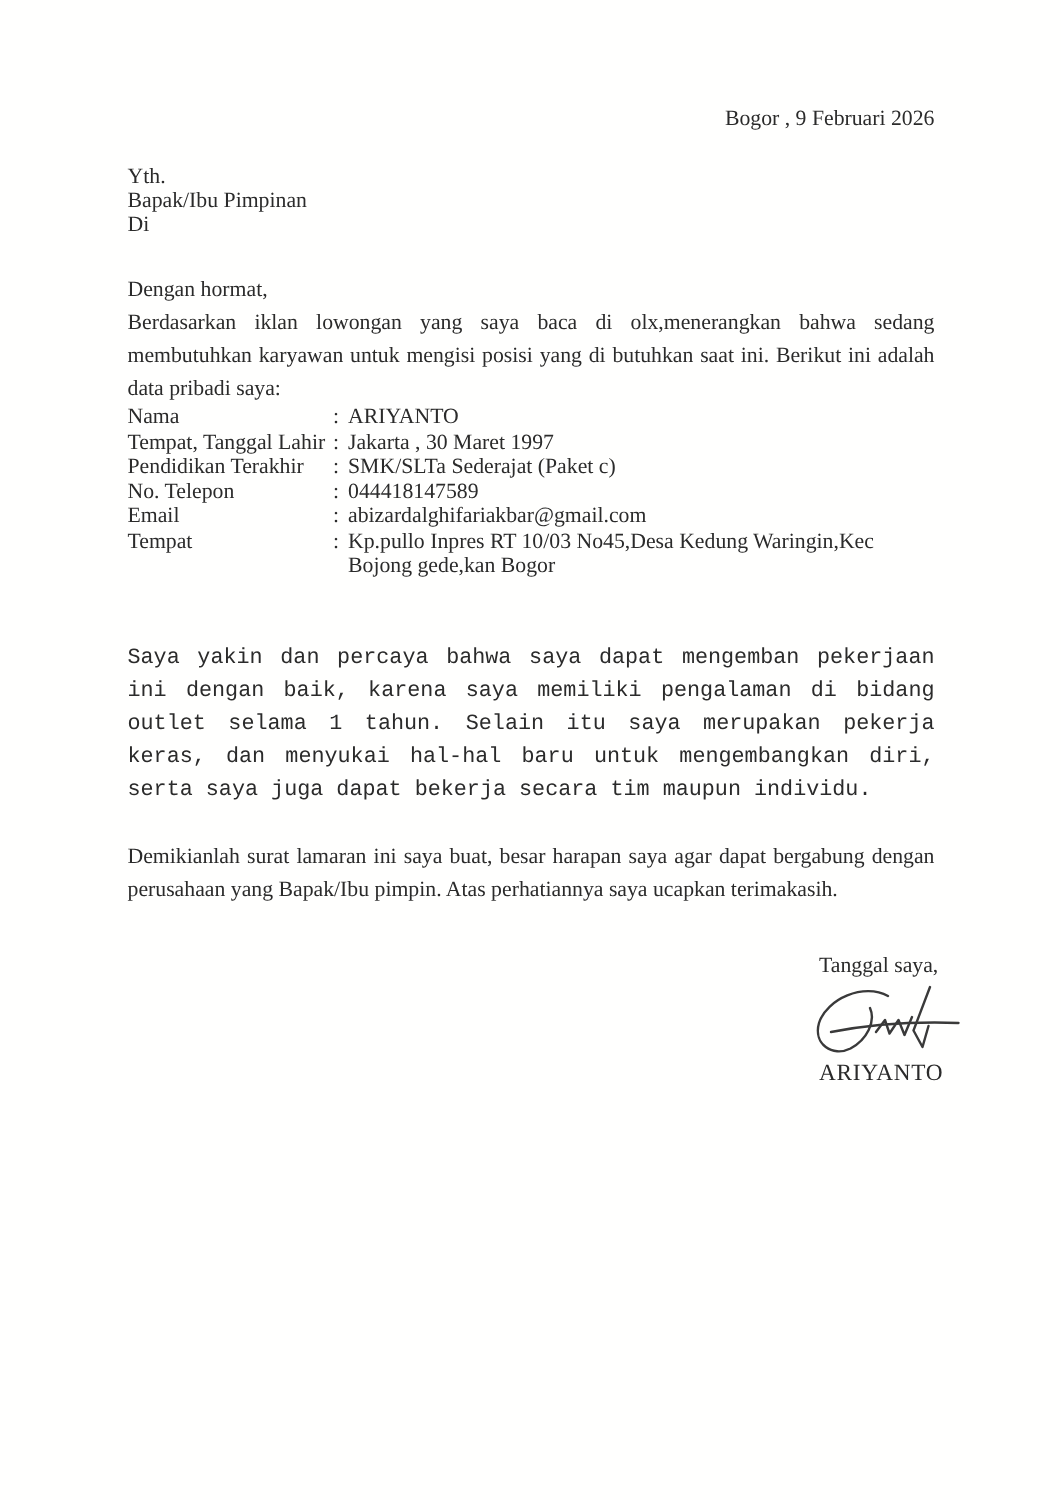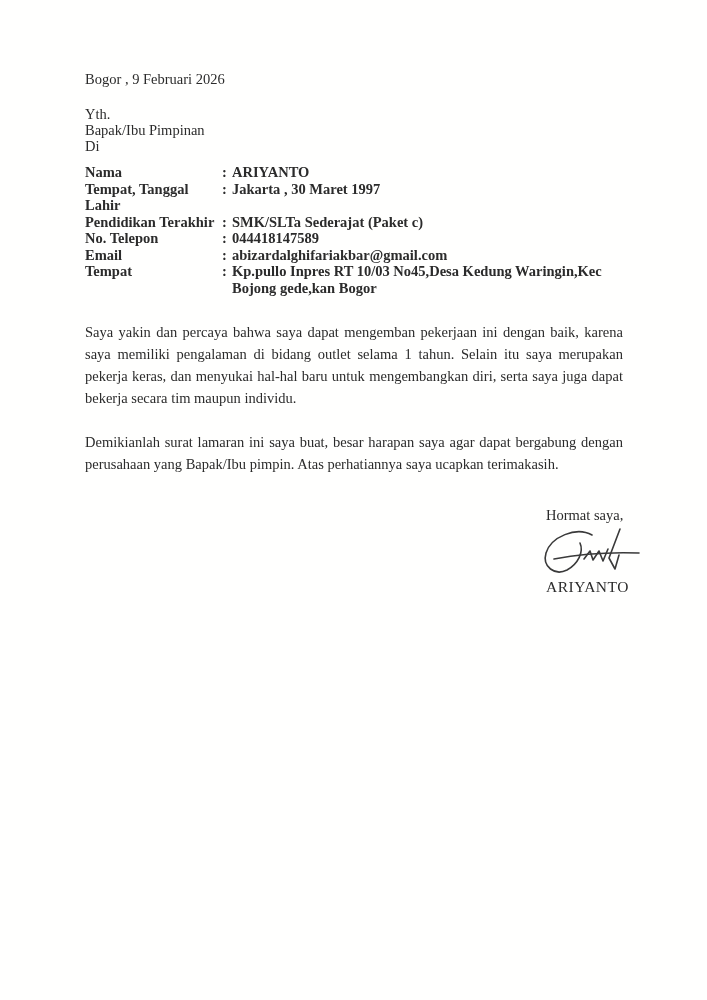--- a/index.html
+++ b/index.html
@@ -11,47 +11,47 @@
     margin: 0 auto;
     background: #fffffe;
     color: #2b2b2b;
     font-family: "Liberation Serif", "DejaVu Serif", serif;
     font-size: 14.5px;
     overflow: hidden;
   }
   .content { padding: 68px 84px 0 85px; }
 
   .date-line {
-    text-align: left;
+    text-align: right;
     line-height: 22px;
-    margin-bottom: 16px;
   }
 
-  .recipient { line-height: 16px; }
+  .recipient { line-height: 16px; margin-top: 20px; }
   .recipient .indent { padding-left: 36px; }
 
   .salutation-block {
     margin-top: 24px;
     line-height: 22px;
   }
   .opening-par {
     line-height: 22px;
     text-align: justify;
   }
 
-  .data-table { margin-top: 10px; line-height: 16.5px; font-weight: bold; }
+  .data-table { line-height: 16.5px; }
   .data-row { display: flex; align-items: flex-start; }
   .dr-label { flex: 0 0 137px; }
   .dr-colon { flex: 0 0 10px; }
   .dr-value { flex: 1 1 auto; text-align: left; }
 
   .body-par {
-    margin-top: 25px;
+    margin-top: 42px;
     line-height: 22px;
     text-align: justify;
+    font-family: Liberation Mono, monospace;
   }
   .closing-par {
     margin-top: 22px;
     line-height: 22px;
     text-align: justify;
   }
 
   .sig-block {
     margin-top: 30px;
     margin-left: 461px;
@@ -73,20 +73,24 @@
   <div class="content">
 
     <div class="date-line">Bogor , 9 Februari 2026</div>
 
     <div class="recipient">
       <div>Yth.</div>
       <div>Bapak/Ibu Pimpinan</div>
       <div>Di</div>
     </div>
 
+    <div class="salutation-block">
+      <div>Dengan hormat,</div>
+      <div class="opening-par">Berdasarkan iklan lowongan yang saya baca di olx,menerangkan bahwa sedang membutuhkan karyawan untuk mengisi posisi yang di butuhkan saat ini. Berikut ini adalah data pribadi saya:</div>
+    </div>
 
     <div class="data-table">
       <div class="data-row">
         <span class="dr-label">Nama</span>
         <span class="dr-colon">:</span>
         <span class="dr-value">ARIYANTO</span>
       </div>
       <div class="data-row">
         <span class="dr-label">Tempat, Tanggal Lahir</span>
         <span class="dr-colon">:</span>
@@ -112,21 +116,21 @@
         <span class="dr-colon">:</span>
         <span class="dr-value">Kp.pullo Inpres RT 10/03 No45,Desa Kedung Waringin,Kec Bojong gede,kan Bogor</span>
       </div>
     </div>
 
     <div class="body-par">Saya yakin dan percaya bahwa saya dapat mengemban pekerjaan ini dengan baik, karena saya memiliki pengalaman di bidang outlet selama 1 tahun. Selain itu saya merupakan pekerja keras, dan menyukai hal-hal baru untuk mengembangkan diri, serta saya juga dapat bekerja secara tim maupun individu.</div>
 
     <div class="closing-par">Demikianlah surat lamaran ini saya buat, besar harapan saya agar dapat bergabung dengan perusahaan yang Bapak/Ibu pimpin. Atas perhatiannya saya ucapkan terimakasih.</div>
 
     <div class="sig-block">
-      <div class="sig-closing">Hormat saya,</div>
+      <div class="sig-closing">Tanggal saya,</div>
       <svg class="sig-svg" width="104" height="50" viewBox="0 0 104 50" fill="none">
         <path d="M52,8 C36,-1 11,10 6,26 C2,40 15,49 27,43 C38,37 44,25 40,16" stroke="#3a3a3a" stroke-width="1.6" stroke-linecap="round" fill="none"></path>
         <path d="M14,32 C40,27 72,25 99,26" stroke="#3a3a3a" stroke-width="1.6" stroke-linecap="round" fill="none"></path>
         <path d="M44,32 l6,-8 l3,9 l6,-9 l4,10 l5,-12" stroke="#3a3a3a" stroke-width="1.6" stroke-linecap="round" stroke-linejoin="round" fill="none"></path>
         <path d="M80,2 L69,31 L75,42 L79,28" stroke="#3a3a3a" stroke-width="1.6" stroke-linecap="round" stroke-linejoin="round" fill="none"></path>
       </svg>
       <div class="sig-name">ARIYANTO</div>
     </div>
 
   </div>

